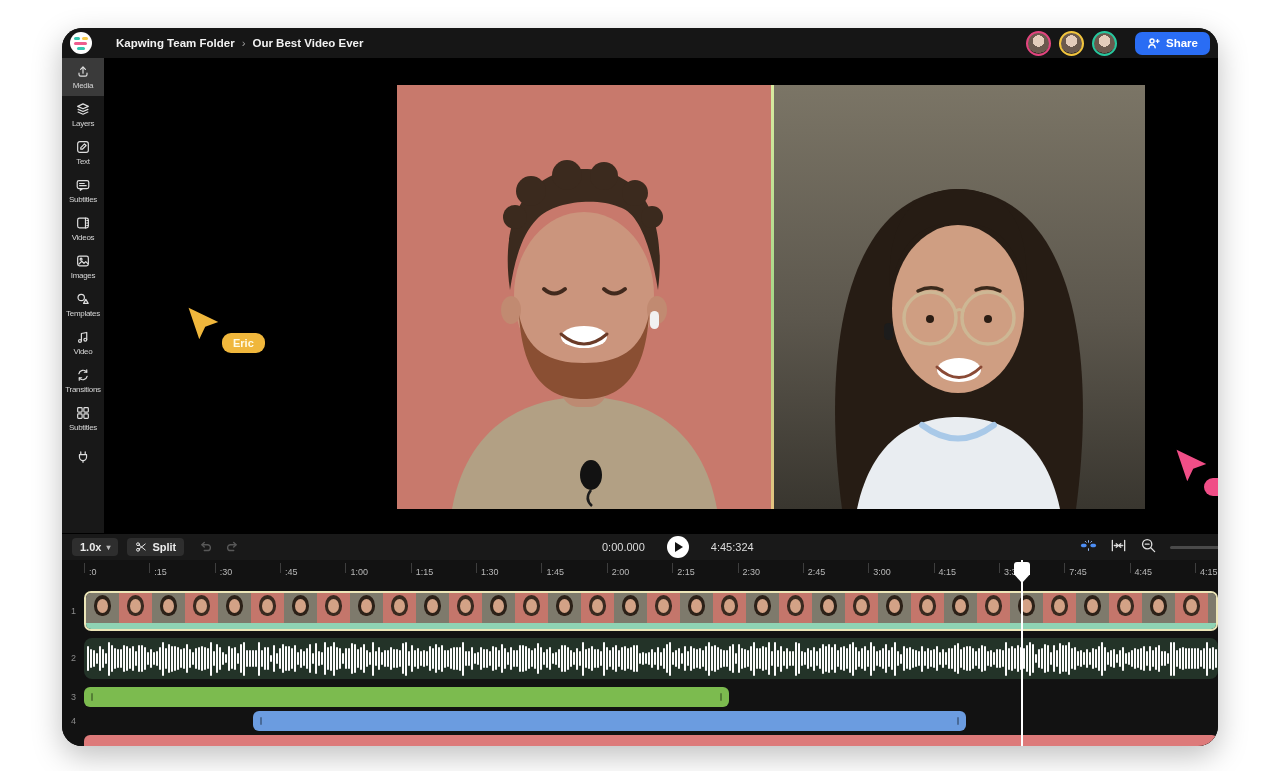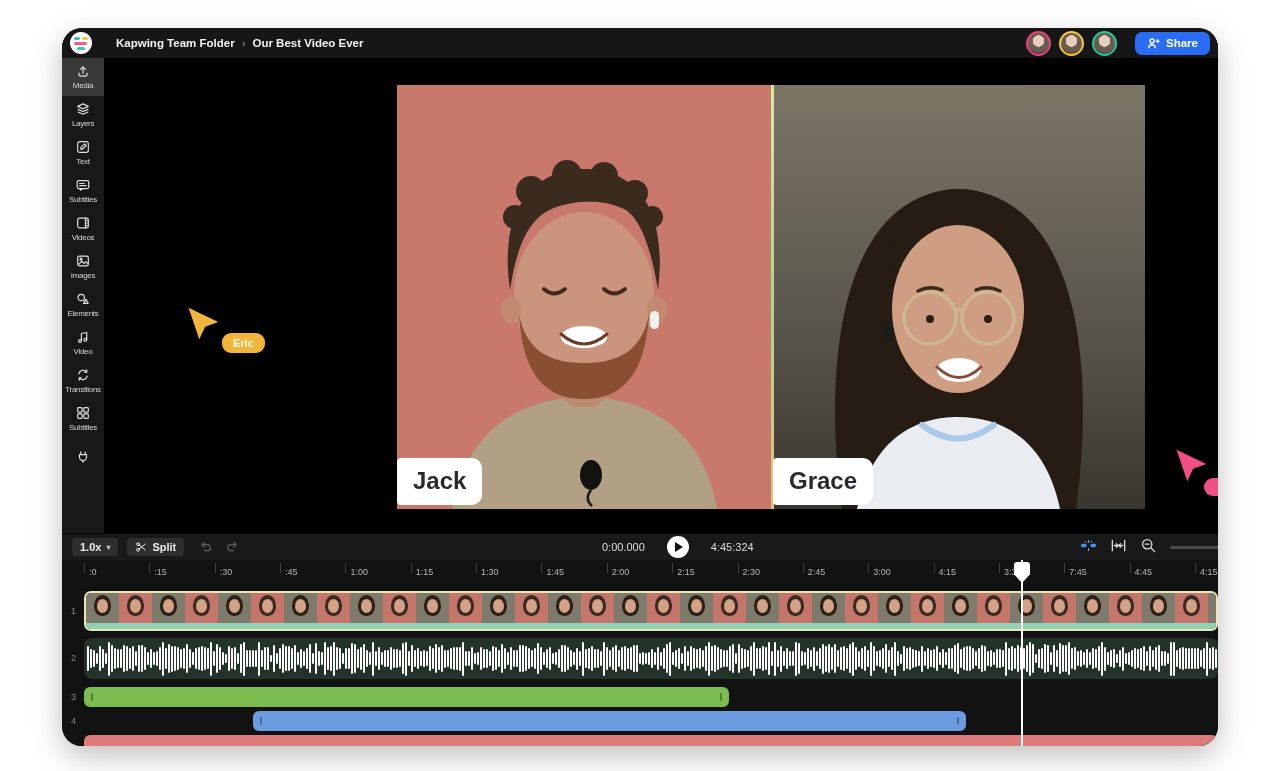--- a/index.html
+++ b/index.html
@@ -191,21 +191,21 @@
             <circle cx="6.8" cy="6.9" r="1.1"></circle>
             <path d="M4.4 12.6l3.3-3.3 2.4 2.4 2-2 2.5 2.5"></path>
           </svg>
         <span class="slbl">Images</span>
       </div>
       <div class="side-item">
         <svg class="sicon" viewBox="0 0 18 18">
             <circle cx="7" cy="7.3" r="3.6"></circle>
             <path d="M9.6 13.9l2.6-4.5 2.6 4.5Z"></path>
           </svg>
-        <span class="slbl">Elements</span>
+        <span class="slbl">Templates</span>
       </div>
       <div class="side-item">
         <svg class="sicon" viewBox="0 0 18 18">
             <path d="M7.2 13.3V5.1l6-1.2v8"></path>
             <circle cx="5.6" cy="13.4" r="1.6"></circle>
             <circle cx="11.6" cy="12" r="1.6"></circle>
           </svg>
         <span class="slbl">Video</span>
       </div>
       <div class="side-item">
@@ -254,21 +254,20 @@
             <circle cx="118" cy="132" r="12" fill="#3b2a1e"></circle>
               <circle cx="255" cy="132" r="11" fill="#3b2a1e"></circle>
             <path d="M122 230 C126 294 152 314 187 314 C222 314 248 294 252 230 C244 266 222 278 187 278 C152 278 130 266 122 230 Z" fill="#8a4f33"></path>
             <path d="M147 204 q10 9 21 0" stroke="#41291d" stroke-width="4" fill="none" stroke-linecap="round"></path>
             <path d="M207 204 q10 9 21 0" stroke="#41291d" stroke-width="4" fill="none" stroke-linecap="round"></path>
             <ellipse cx="187" cy="252" rx="23" ry="11" fill="#fff"></ellipse>
             <path d="M164 249 q23 20 46 0" stroke="#6b3b28" stroke-width="3" fill="none" stroke-linecap="round"></path>
             <ellipse cx="194" cy="390" rx="11" ry="15" fill="#121212"></ellipse>
             <path d="M194 405 q-7 9 1 16" stroke="#1d1d1d" stroke-width="2.5" fill="none"></path>
           </svg>
-          <div class="nametag jack">Jack</div>
         </div>
         <div class="half grace">
           <svg class="scene" viewBox="0 0 373 424" preserveAspectRatio="none">
             <defs>
                 <linearGradient id="gbg" x1="0" y1="0" x2="0" y2="1">
               <stop offset="0" stop-color="#7b7566"></stop>
                   <stop offset="0.55" stop-color="#5c574d"></stop>
                   <stop offset="1" stop-color="#39362f"></stop>
             </linearGradient>
               </defs>
@@ -282,21 +281,20 @@
             <path d="M183 227 q4 -5 9 0" fill="none" stroke="#cdb794" stroke-width="3"></path>
             <circle cx="158" cy="234" r="4" fill="#2b1d14"></circle>
               <circle cx="216" cy="234" r="4" fill="#2b1d14"></circle>
             <path d="M146 206 q12 -6 24 -1" stroke="#3a2a1c" stroke-width="3.5" fill="none" stroke-linecap="round"></path>
             <path d="M204 205 q12 -5 24 1" stroke="#3a2a1c" stroke-width="3.5" fill="none" stroke-linecap="round"></path>
             <ellipse cx="187" cy="285" rx="22" ry="12" fill="#fff"></ellipse>
             <path d="M165 282 q22 21 44 0" stroke="#8a4a36" stroke-width="3" fill="none" stroke-linecap="round"></path>
             <path d="M85 424 C100 352 145 332 186 332 C228 332 273 352 288 424 Z" fill="#e9edf1"></path>
             <path d="M150 340 q36 27 72 0" stroke="#a9c9e8" stroke-width="6" fill="none" stroke-linecap="round"></path>
           </svg>
-          <div class="nametag grace">Grace</div>
         </div>
         <div class="divider"></div>
       </div>
 
       <div class="cursor" style="left:82px;top:248px;">
         <svg viewBox="0 0 30 32">
             <path id="eric-arrow" d="M2 1.5 L11 28 L16 17.5 L27 13.5 Z" fill="#f0b73c"></path>
           </svg>
       </div>
       <div class="cursor-pill" id="eric-pill" style="left: 118px; top: 275px; background: rgb(240, 183, 60);">Eric</div>

